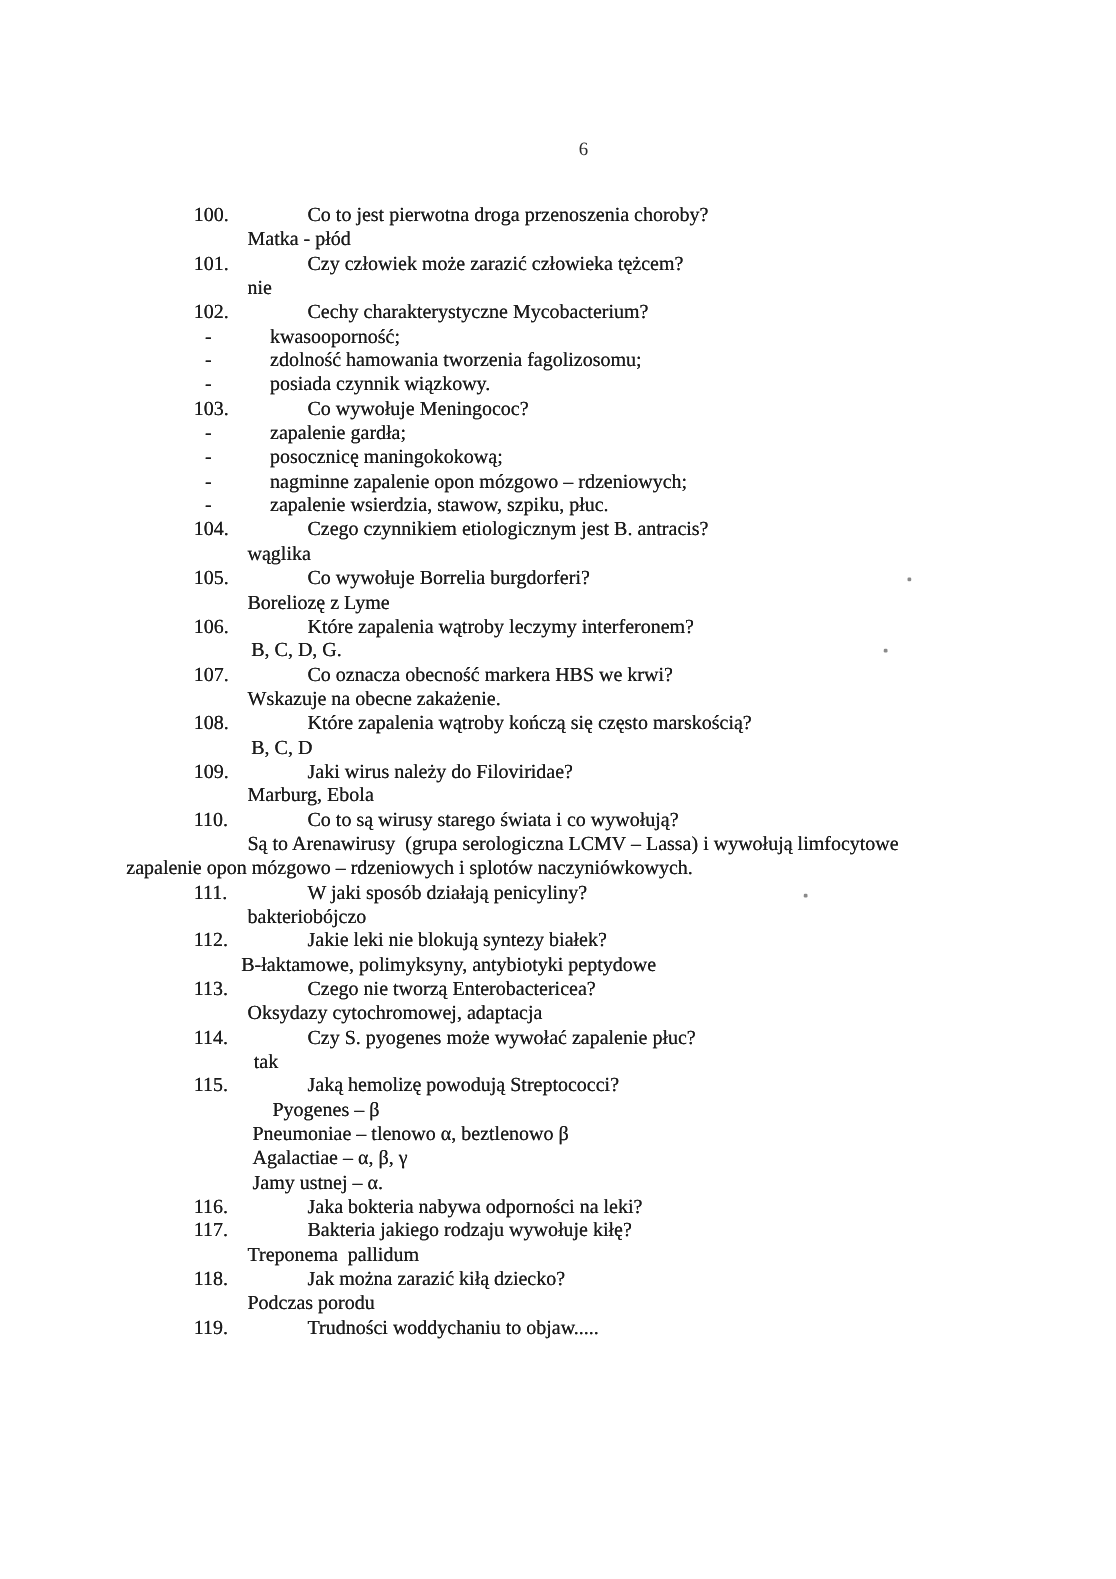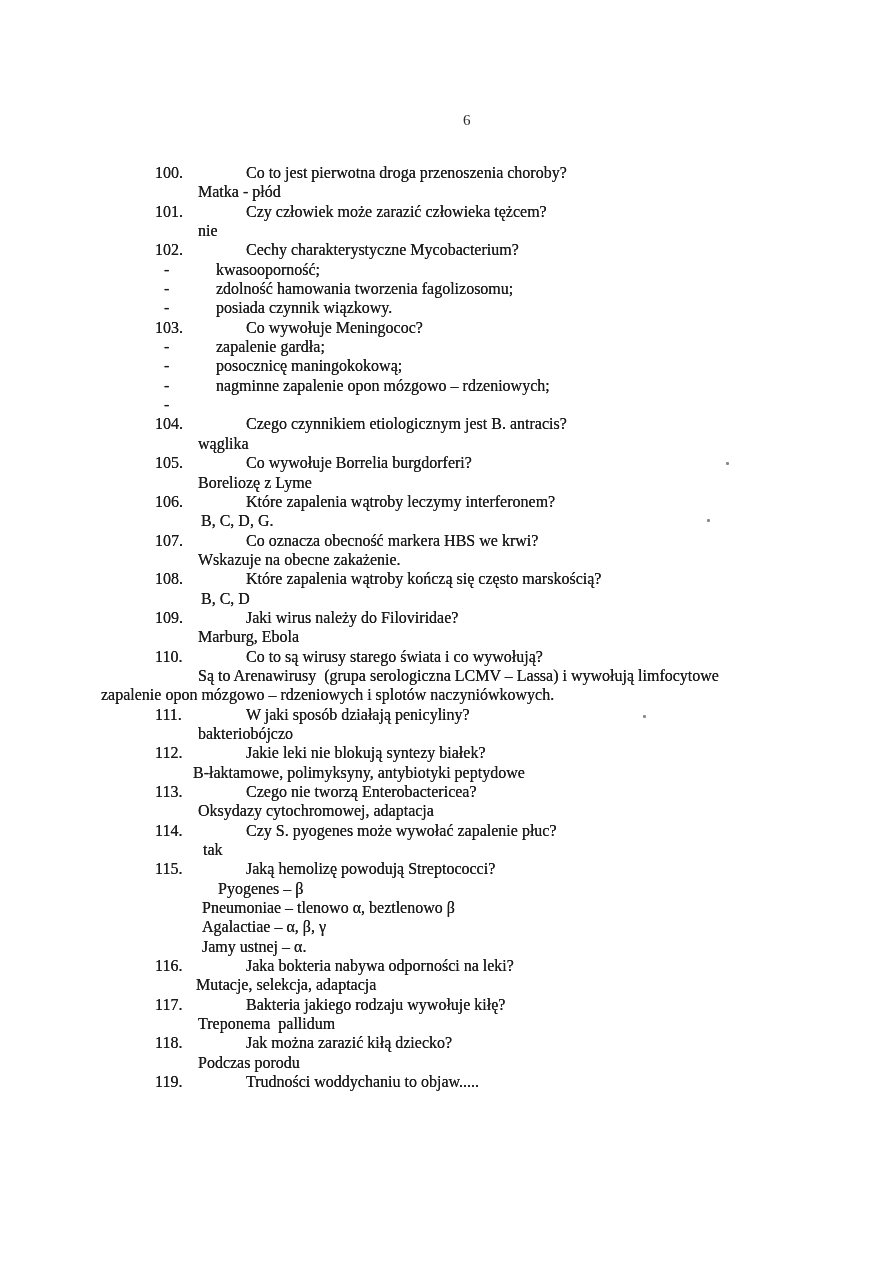--- a/index.html
+++ b/index.html
@@ -59,21 +59,21 @@
       <div class="line q"><span class="num">101.</span><span class="q-txt">Czy człowiek może zarazić człowieka tężcem?</span></div>
       <div class="line a"><span class="a-txt">nie</span></div>
       <div class="line q"><span class="num">102.</span><span class="q-txt">Cechy charakterystyczne Mycobacterium?</span></div>
       <div class="line b"><span class="dash">-</span><span class="b-txt">kwasooporność;</span></div>
       <div class="line b"><span class="dash">-</span><span class="b-txt">zdolność hamowania tworzenia fagolizosomu;</span></div>
       <div class="line b"><span class="dash">-</span><span class="b-txt">posiada czynnik wiązkowy.</span></div>
       <div class="line q"><span class="num">103.</span><span class="q-txt">Co wywołuje Meningococ?</span></div>
       <div class="line b"><span class="dash">-</span><span class="b-txt">zapalenie gardła;</span></div>
       <div class="line b"><span class="dash">-</span><span class="b-txt">posocznicę maningokokową;</span></div>
       <div class="line b"><span class="dash">-</span><span class="b-txt">nagminne zapalenie opon mózgowo – rdzeniowych;</span></div>
-      <div class="line b"><span class="dash">-</span></div>
+      <div class="line b"><span class="dash">-</span><span class="b-txt">zapalenie wsierdzia, stawow, szpiku, płuc.</span></div>
       <div class="line q"><span class="num">104.</span><span class="q-txt">Czego czynnikiem etiologicznym jest B. antracis?</span></div>
       <div class="line a"><span class="a-txt">wąglika</span></div>
       <div class="line q"><span class="num">105.</span><span class="q-txt">Co wywołuje Borrelia burgdorferi?</span></div>
       <div class="line a"><span class="a-txt">Boreliozę z Lyme</span></div>
       <div class="line q"><span class="num">106.</span><span class="q-txt">Które zapalenia wątroby leczymy interferonem?</span></div>
       <div class="line a"><span class="a-txt" style="left: 201px;">B, C, D, G.</span></div>
       <div class="line q"><span class="num">107.</span><span class="q-txt">Co oznacza obecność markera HBS we krwi?</span></div>
       <div class="line a"><span class="a-txt">Wskazuje na obecne zakażenie.</span></div>
       <div class="line q"><span class="num">108.</span><span class="q-txt">Które zapalenia wątroby kończą się często marskością?</span></div>
       <div class="line a"><span class="a-txt" style="left: 201px;">B, C, D</span></div>
@@ -89,21 +89,20 @@
       <div class="line q"><span class="num">113.</span><span class="q-txt">Czego nie tworzą Enterobactericea?</span></div>
       <div class="line a"><span class="a-txt">Oksydazy cytochromowej, adaptacja</span></div>
       <div class="line q"><span class="num">114.</span><span class="q-txt">Czy S. pyogenes może wywołać zapalenie płuc?</span></div>
       <div class="line a"><span class="a-txt" style="left: 203px;">tak</span></div>
       <div class="line q"><span class="num">115.</span><span class="q-txt">Jaką hemolizę powodują Streptococci?</span></div>
       <div class="line a"><span class="a-txt" style="left: 202px; margin-left: 16px;">Pyogenes – β</span></div>
       <div class="line a"><span class="a-txt" style="left: 202px;">Pneumoniae – tlenowo α, beztlenowo β</span></div>
       <div class="line a"><span class="a-txt" style="left: 202px;">Agalactiae – α, β, γ</span></div>
       <div class="line a"><span class="a-txt" style="left: 202px;">Jamy ustnej – α.</span></div>
       <div class="line q"><span class="num">116.</span><span class="q-txt">Jaka bokteria nabywa odporności na leki?</span></div>
-      <div class="line a"><span class="a-txt" style="left: 196px;">Mutacje, selekcja, adaptacja</span></div>
       <div class="line q"><span class="num">117.</span><span class="q-txt">Bakteria jakiego rodzaju wywołuje kiłę?</span></div>
       <div class="line a"><span class="a-txt">Treponema  pallidum</span></div>
       <div class="line q"><span class="num">118.</span><span class="q-txt">Jak można zarazić kiłą dziecko?</span></div>
       <div class="line a"><span class="a-txt">Podczas porodu</span></div>
       <div class="line q"><span class="num">119.</span><span class="q-txt">Trudności woddychaniu to objaw.....</span></div>
     </div>
 <div class="speck" style="left: 726px; top: 462px;"></div>
     <div class="speck" style="left: 707px; top: 519px;"></div>
     <div class="speck" style="left: 643px; top: 715px;"></div>
   </div>

